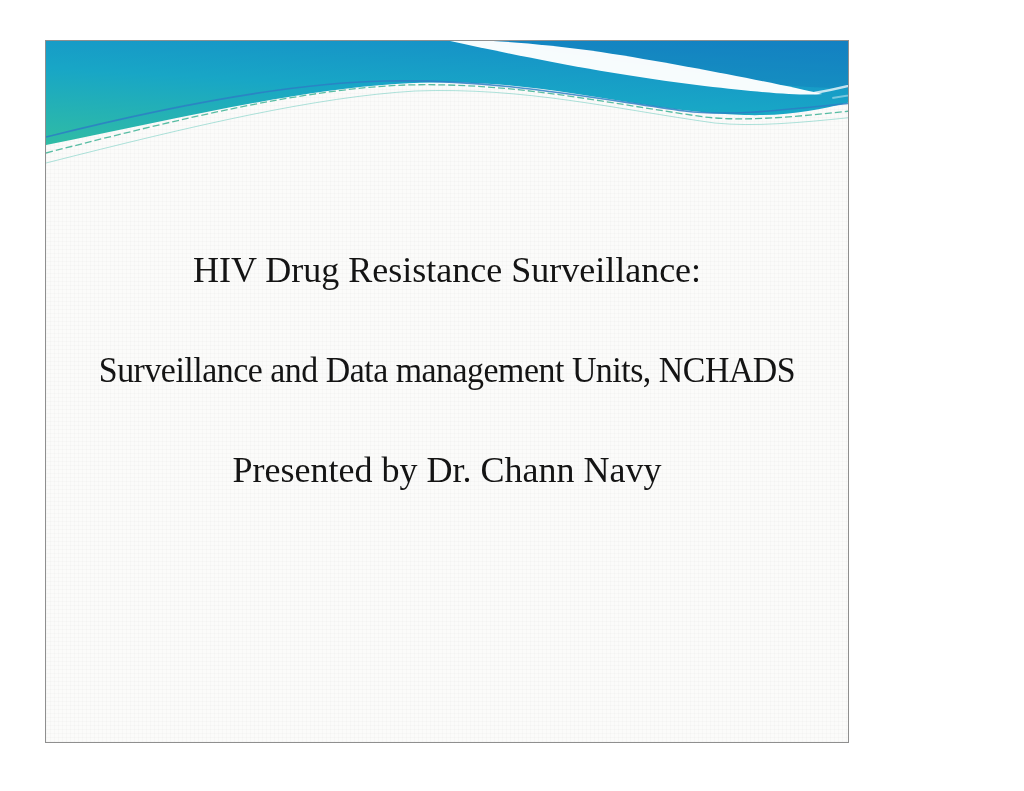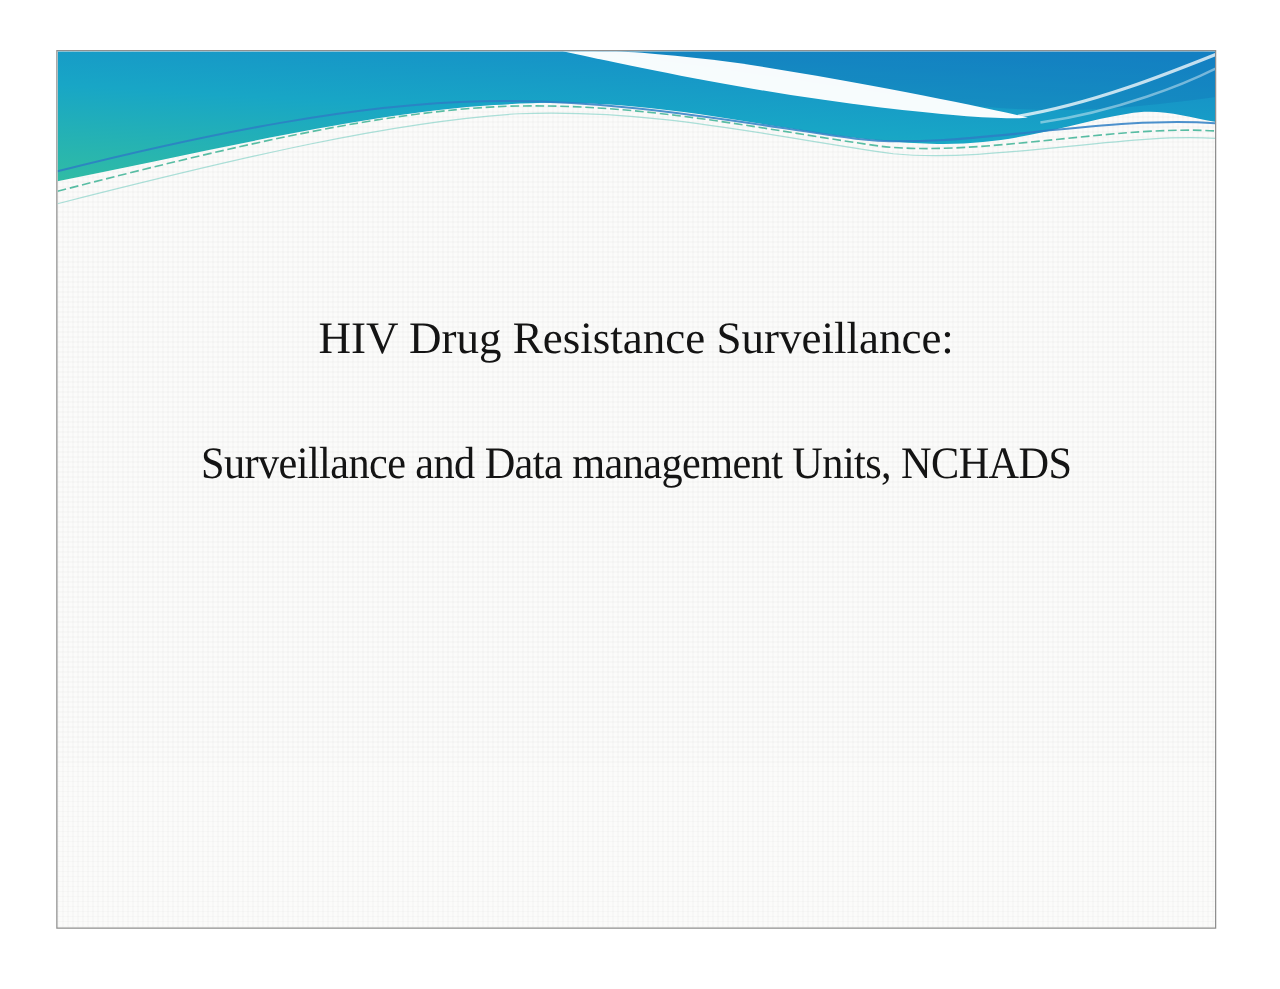--- a/index.html
+++ b/index.html
@@ -8,21 +8,21 @@
     width: 1024px;
     height: 791px;
     background: #ffffff;
     font-family: "Liberation Serif", "DejaVu Serif", serif;
     overflow: hidden;
   }
   .slide {
     position: absolute;
     left: 45px;
     top: 40px;
-    width: 928px;
+    width: 804px;
     height: 703px;
     box-sizing: border-box;
     border: 1px solid #8f8f8f;
     background-color: #fbfbfa;
     background-image:
       repeating-linear-gradient(0deg,  rgba(0,0,0,0.016) 0 1px, transparent 1px 4px),
       repeating-linear-gradient(90deg, rgba(0,0,0,0.016) 0 1px, transparent 1px 4px);
     overflow: hidden;
   }
   .wave-svg {
@@ -86,15 +86,16 @@
     <path fill="none" stroke-width="1.6" stroke-opacity="0.85" d="M0,96 C120,66 240,42 340,40 C450,38 540,56 640,70 C720,80 840,50 932,58" stroke="#2d7ec4"></path>
     <path fill="none" stroke-width="1.3" stroke-opacity="0.8" stroke-dasharray="7 3" d="M0,112 C140,76 260,48 360,44 C470,41 560,62 660,76 C740,85 850,58 932,64" stroke="#2fae8f"></path>
     <path fill="none" stroke-width="1" stroke-opacity="0.5" d="M0,122 C150,84 270,56 370,50 C480,46 570,68 670,82 C750,90 860,64 932,70" stroke="#5cc6b8"></path>
   </svg>
 
   <div class="text-block">
     <div>HIV Drug Resistance Surveillance:</div>
     <div class="line-spacer"></div>
     <div class="subtitle-line">Surveillance and Data management Units, NCHADS</div>
     <div class="line-spacer"></div>
+    <div>Presented by Dr. Chann Navy</div>
   </div>
 
 </div>
 
 </body></html>

